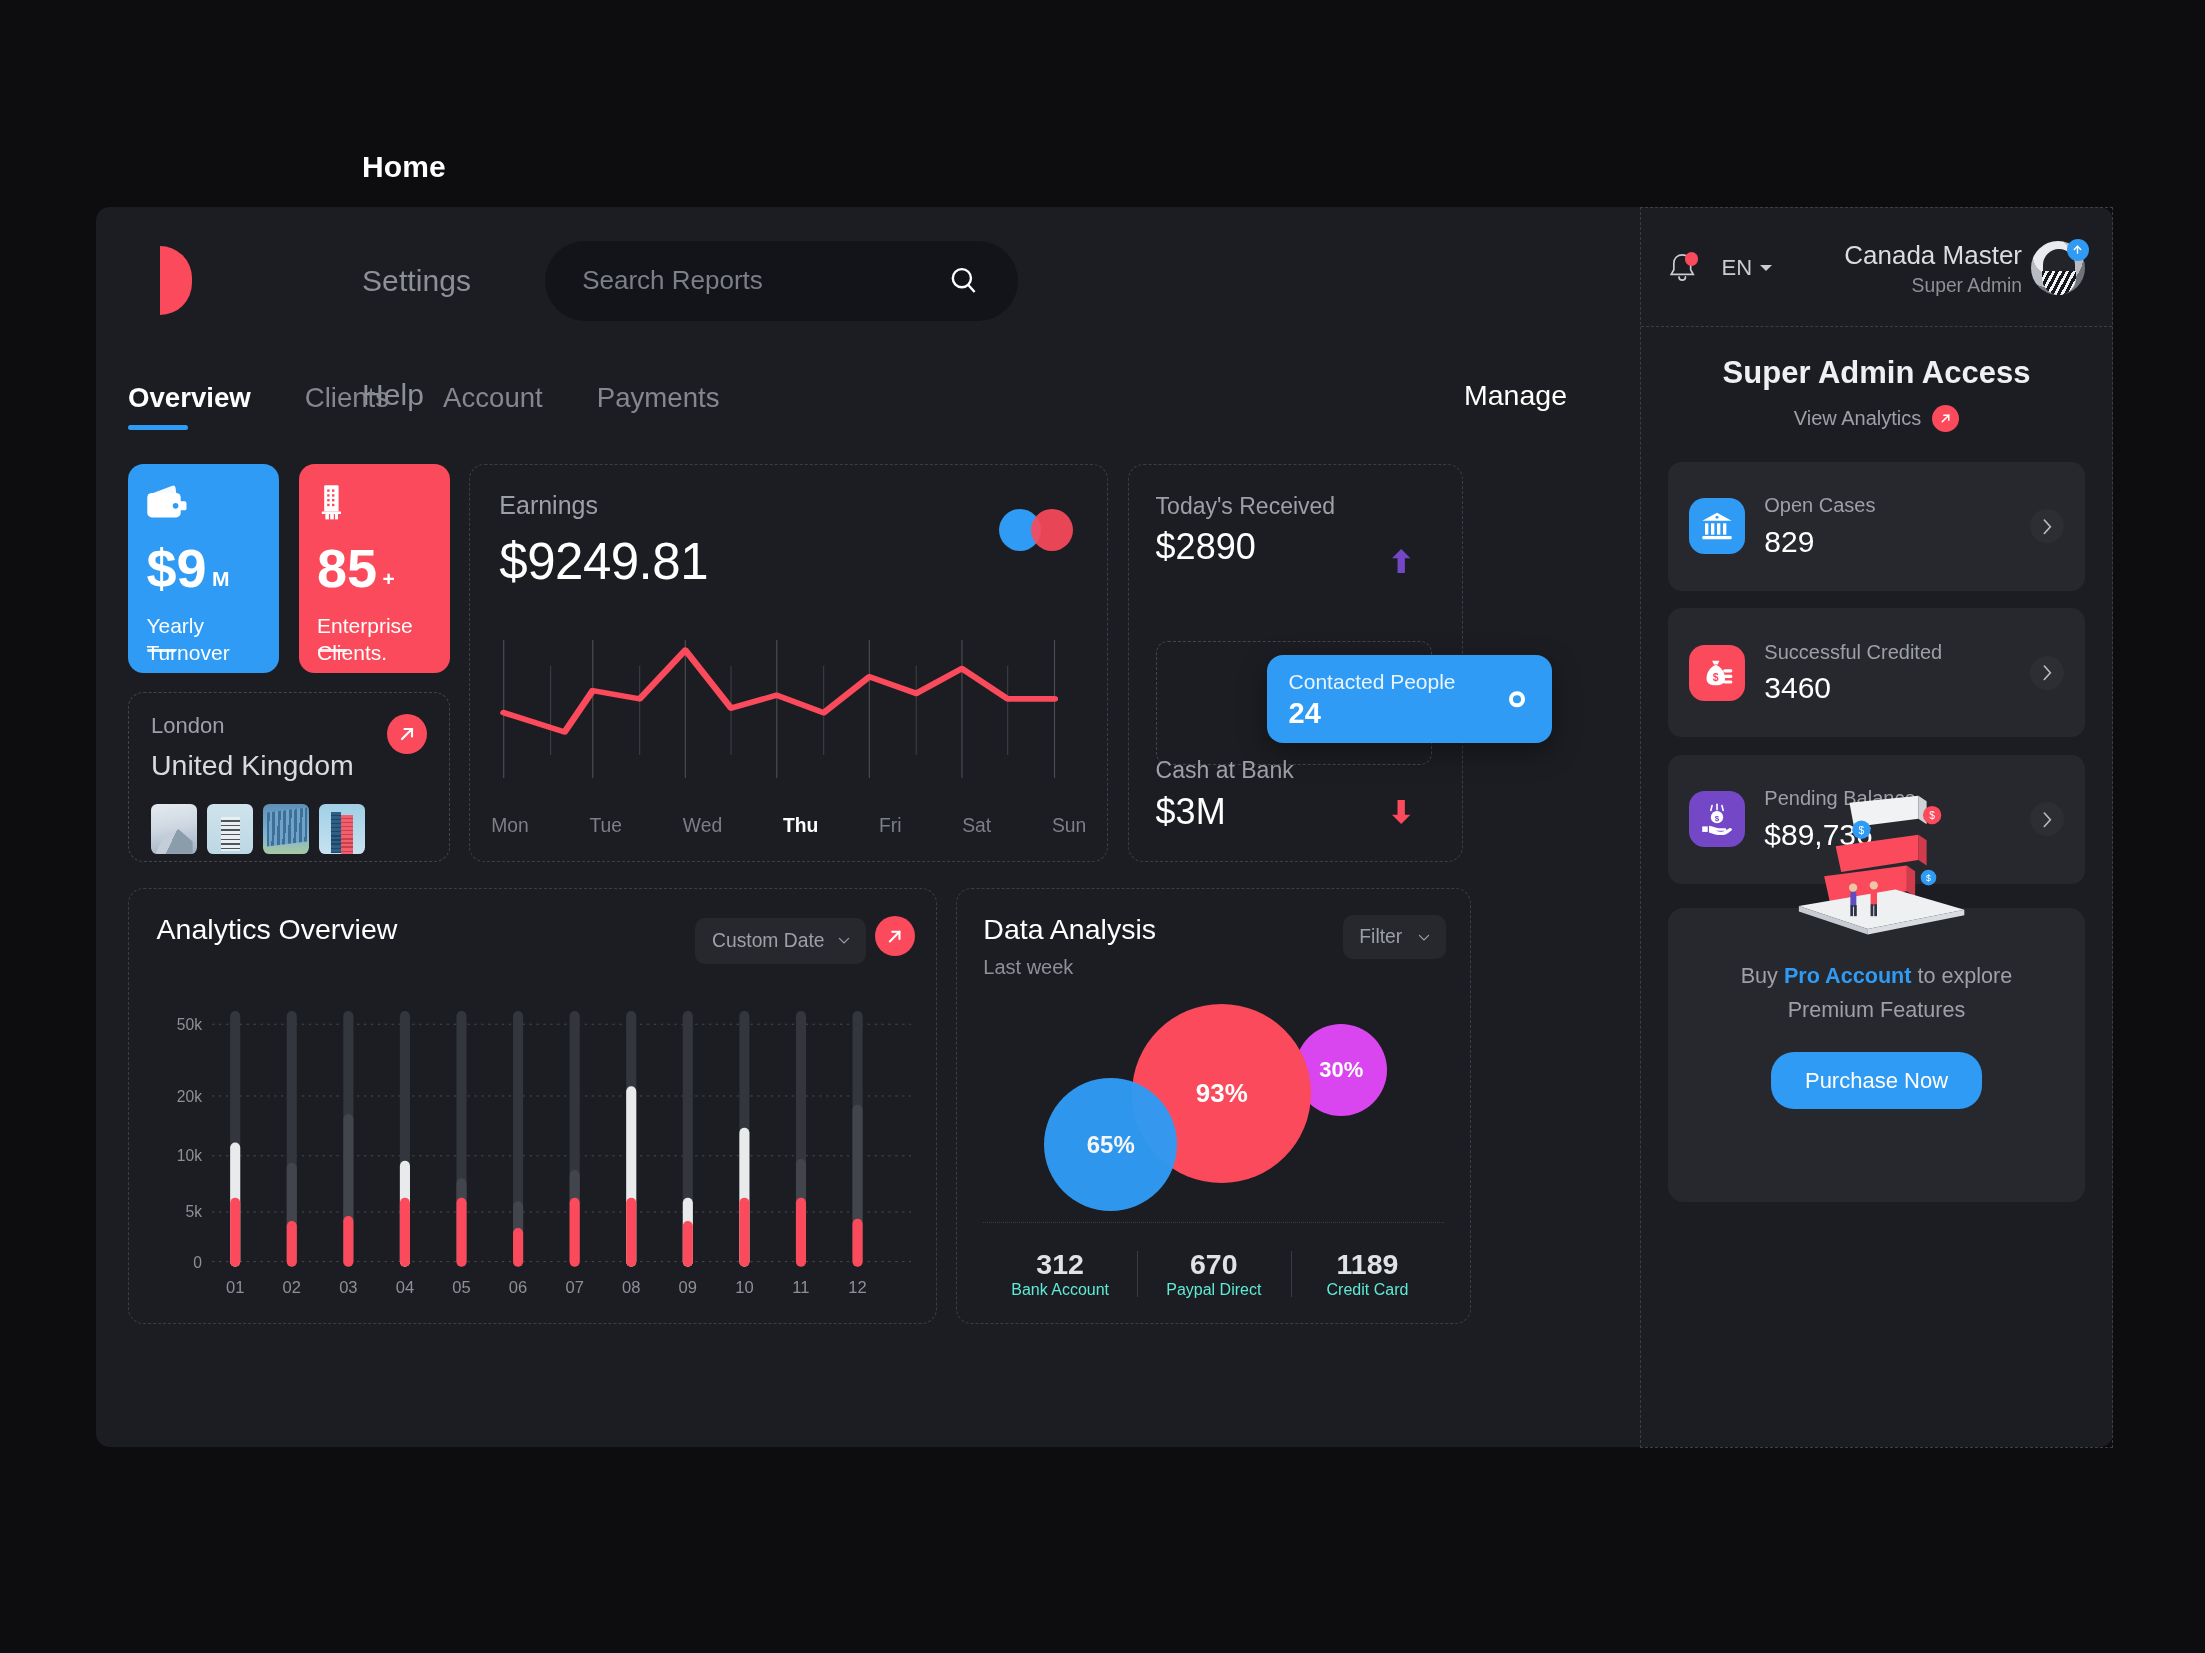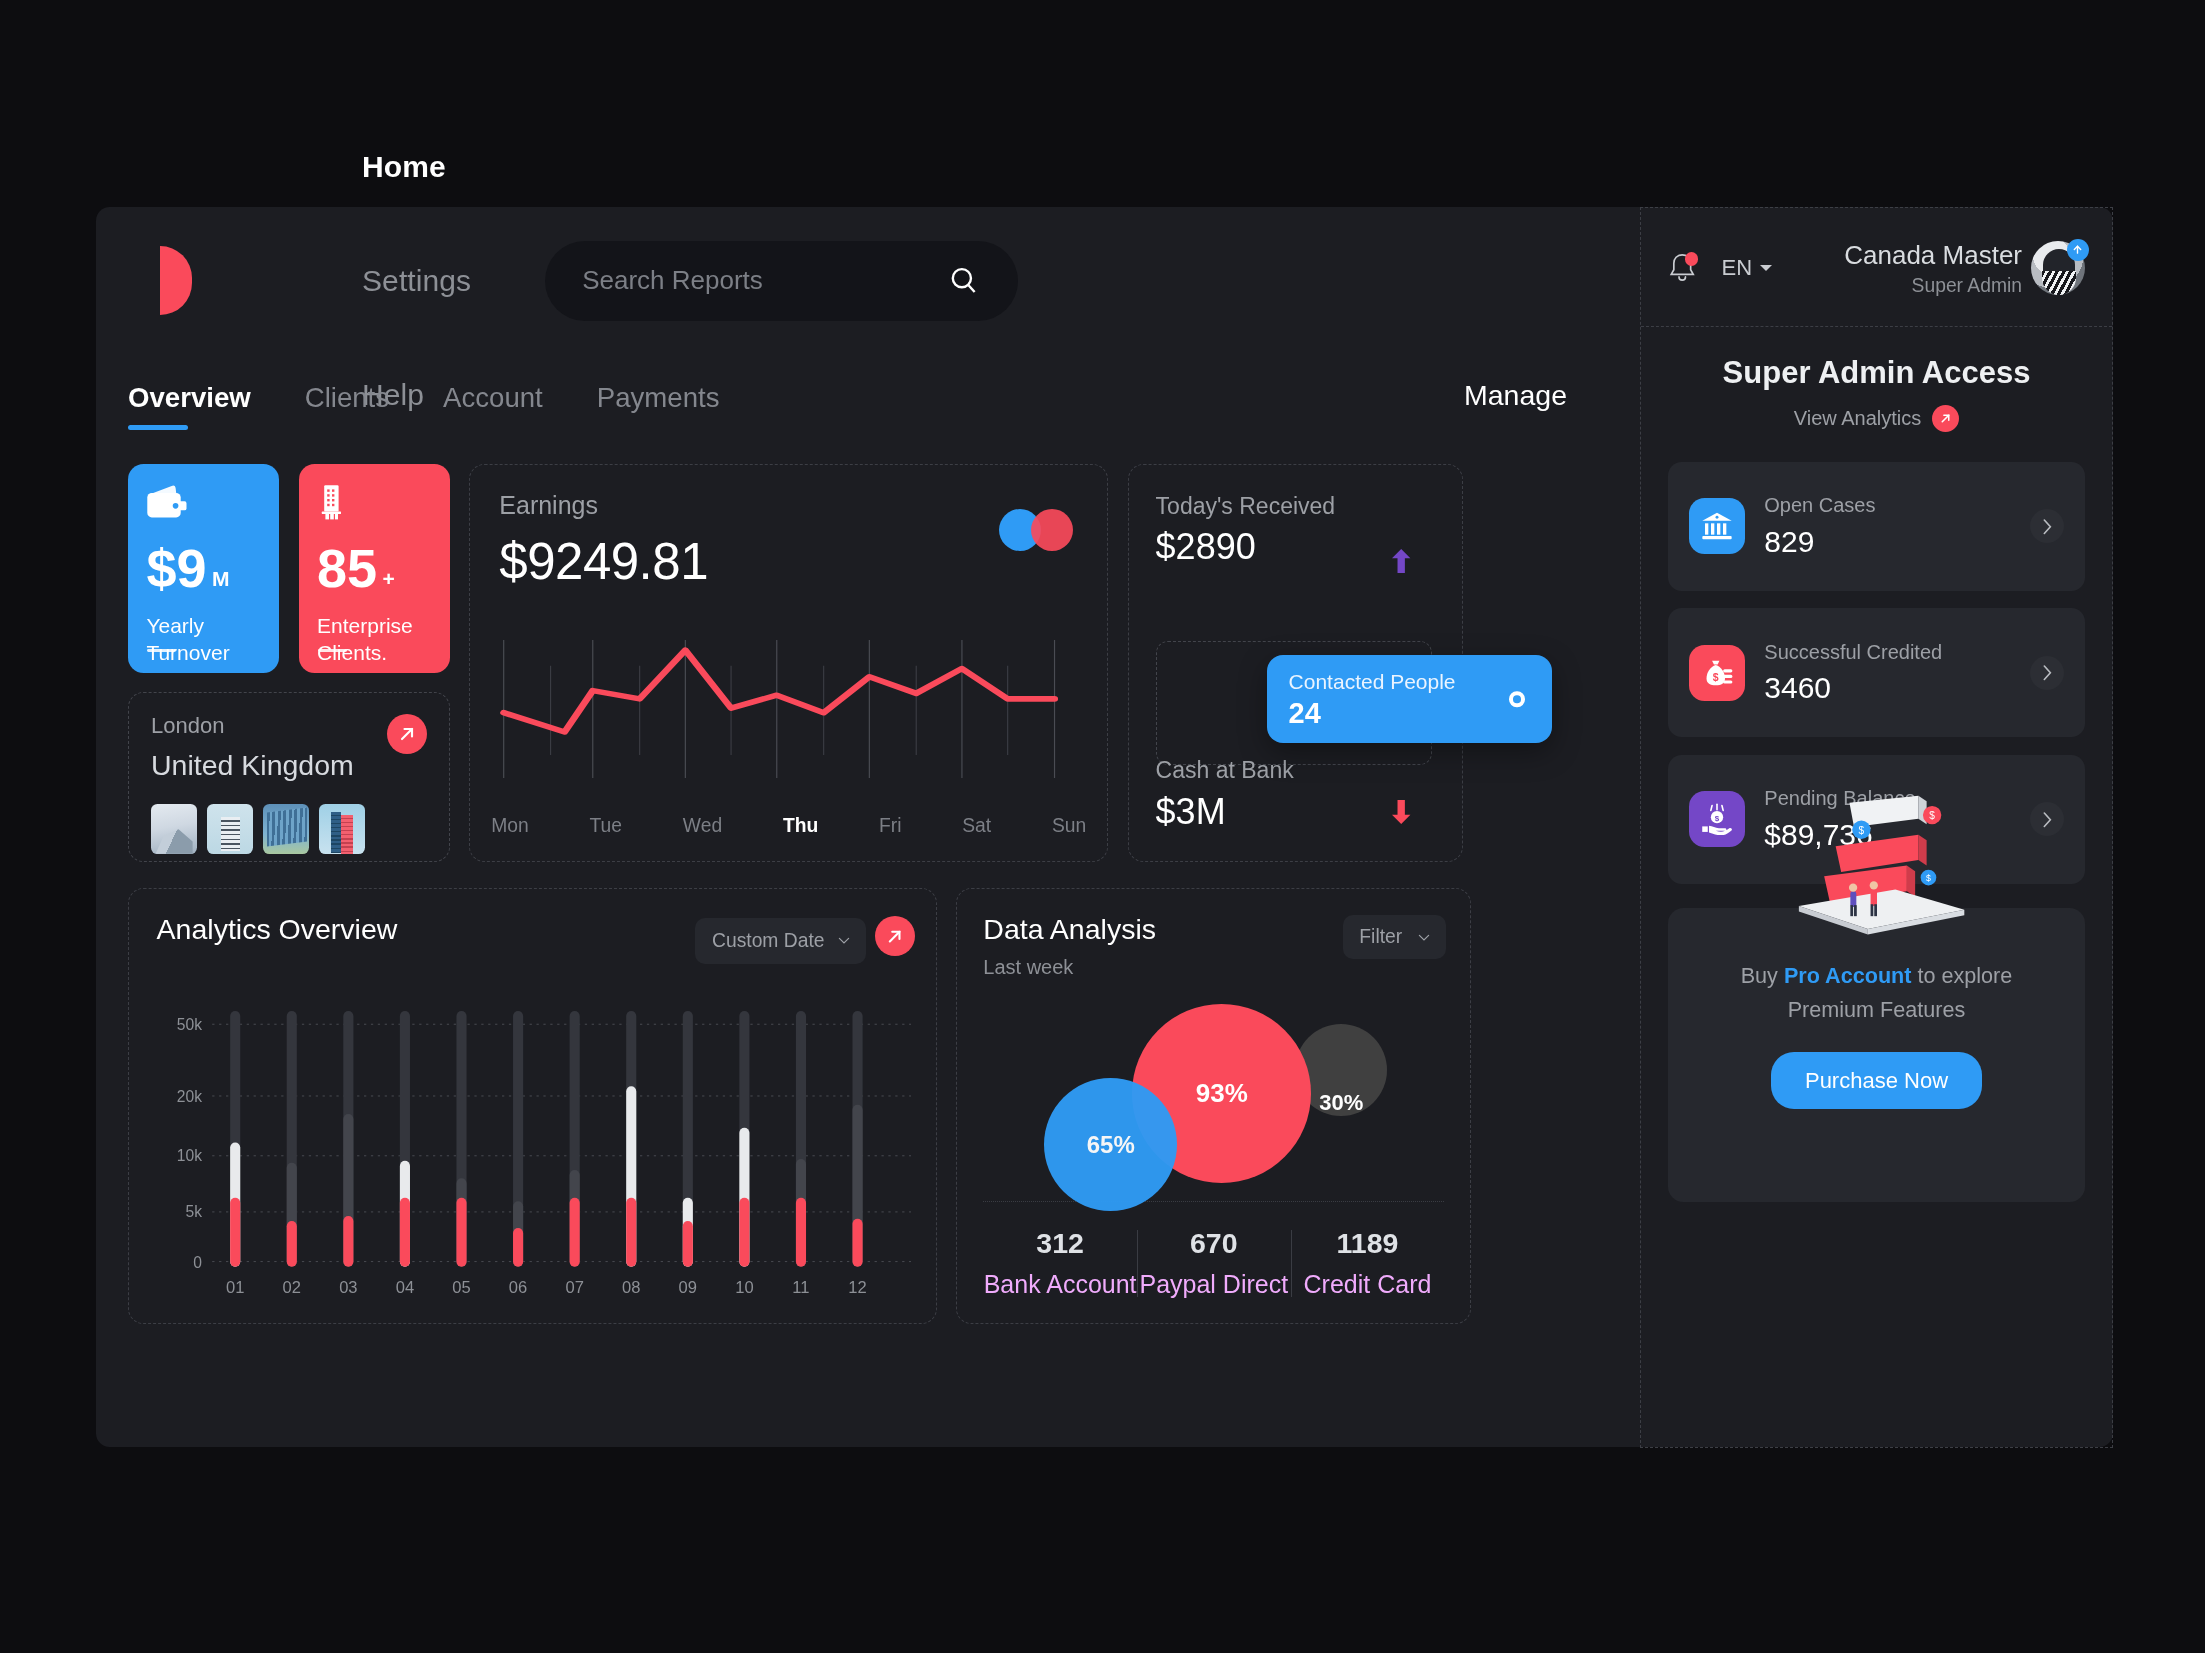--- a/index.html
+++ b/index.html
@@ -294,34 +294,34 @@
     position: absolute; right: 24px; top: 26px;
     height: 44px; background: #26282e; border-radius: 10px;
     display: flex; align-items: center; gap: 15.6px; padding: 0 16.5px;
   }
   .filter-pill span { font-size: 19.3px; color: #9da0a6; }
   .bubbles { position: absolute; left: 0; right: 0; top: 115px; height: 193px; }
   .bubble { position: absolute; border-radius: 50%; display: flex; align-items: center; justify-content: center;
             font-weight: 700; color: #fff; }
   .b-red  { left: 175px; top: 0px;   width: 179px; height: 179px; background: #fa4a5b; font-size: 26px; z-index: 2; }
   .b-blue { left: 87px; top: 74px; width: 133px; height: 133px; background: #2f9bf5; font-size: 24px; z-index: 3; opacity: .96;}
-  .b-purp { left: 338px; top: 19.3px;  width: 92px; height: 92px; background: #404040; font-size: 22px; z-index: 1; align-items: flex-end; }
+  .b-purp { left: 338px; top: 19.3px;  width: 92px; height: 92px; background: #d946ef; font-size: 22px; z-index: 1; }
   .b-purp span { position: relative; z-index: 4; }
   .dc-footer {
     position: absolute; left: 26px; right: 26px; bottom: 24px;
     border-top: 1.4px dotted #3a3c43;
     padding-top: 25px;
     display: flex;
   }
   .dcf-item { flex: 1; text-align: center; position: relative; }
   .dcf-item + .dcf-item::before {
     content: ""; position: absolute; left: 0; top: 2.8px; bottom: 2.8px; width: 0.9px; background: #3a3c43;
   }
   .dcf-num { font-size: 28.5px; color: #dfe2e6; font-weight: 700; }
-  .dcf-lbl { font-size: 25px; color: #f0abfc; margin-top: 10px; }
+  .dcf-lbl { font-size: 16px; color: #5eead4; }
 
   
   .sidebar {
     width: 473px;
     border-left: 1.4px dashed #3c3e45;
     border-right: 1.4px dashed #3c3e45;
     border-top: 1.4px dashed #3c3e45;
     border-bottom: 1.4px dashed #3c3e45;
     margin: -0.5px -0.5px -0.5px 0;
     border-radius: 0;

